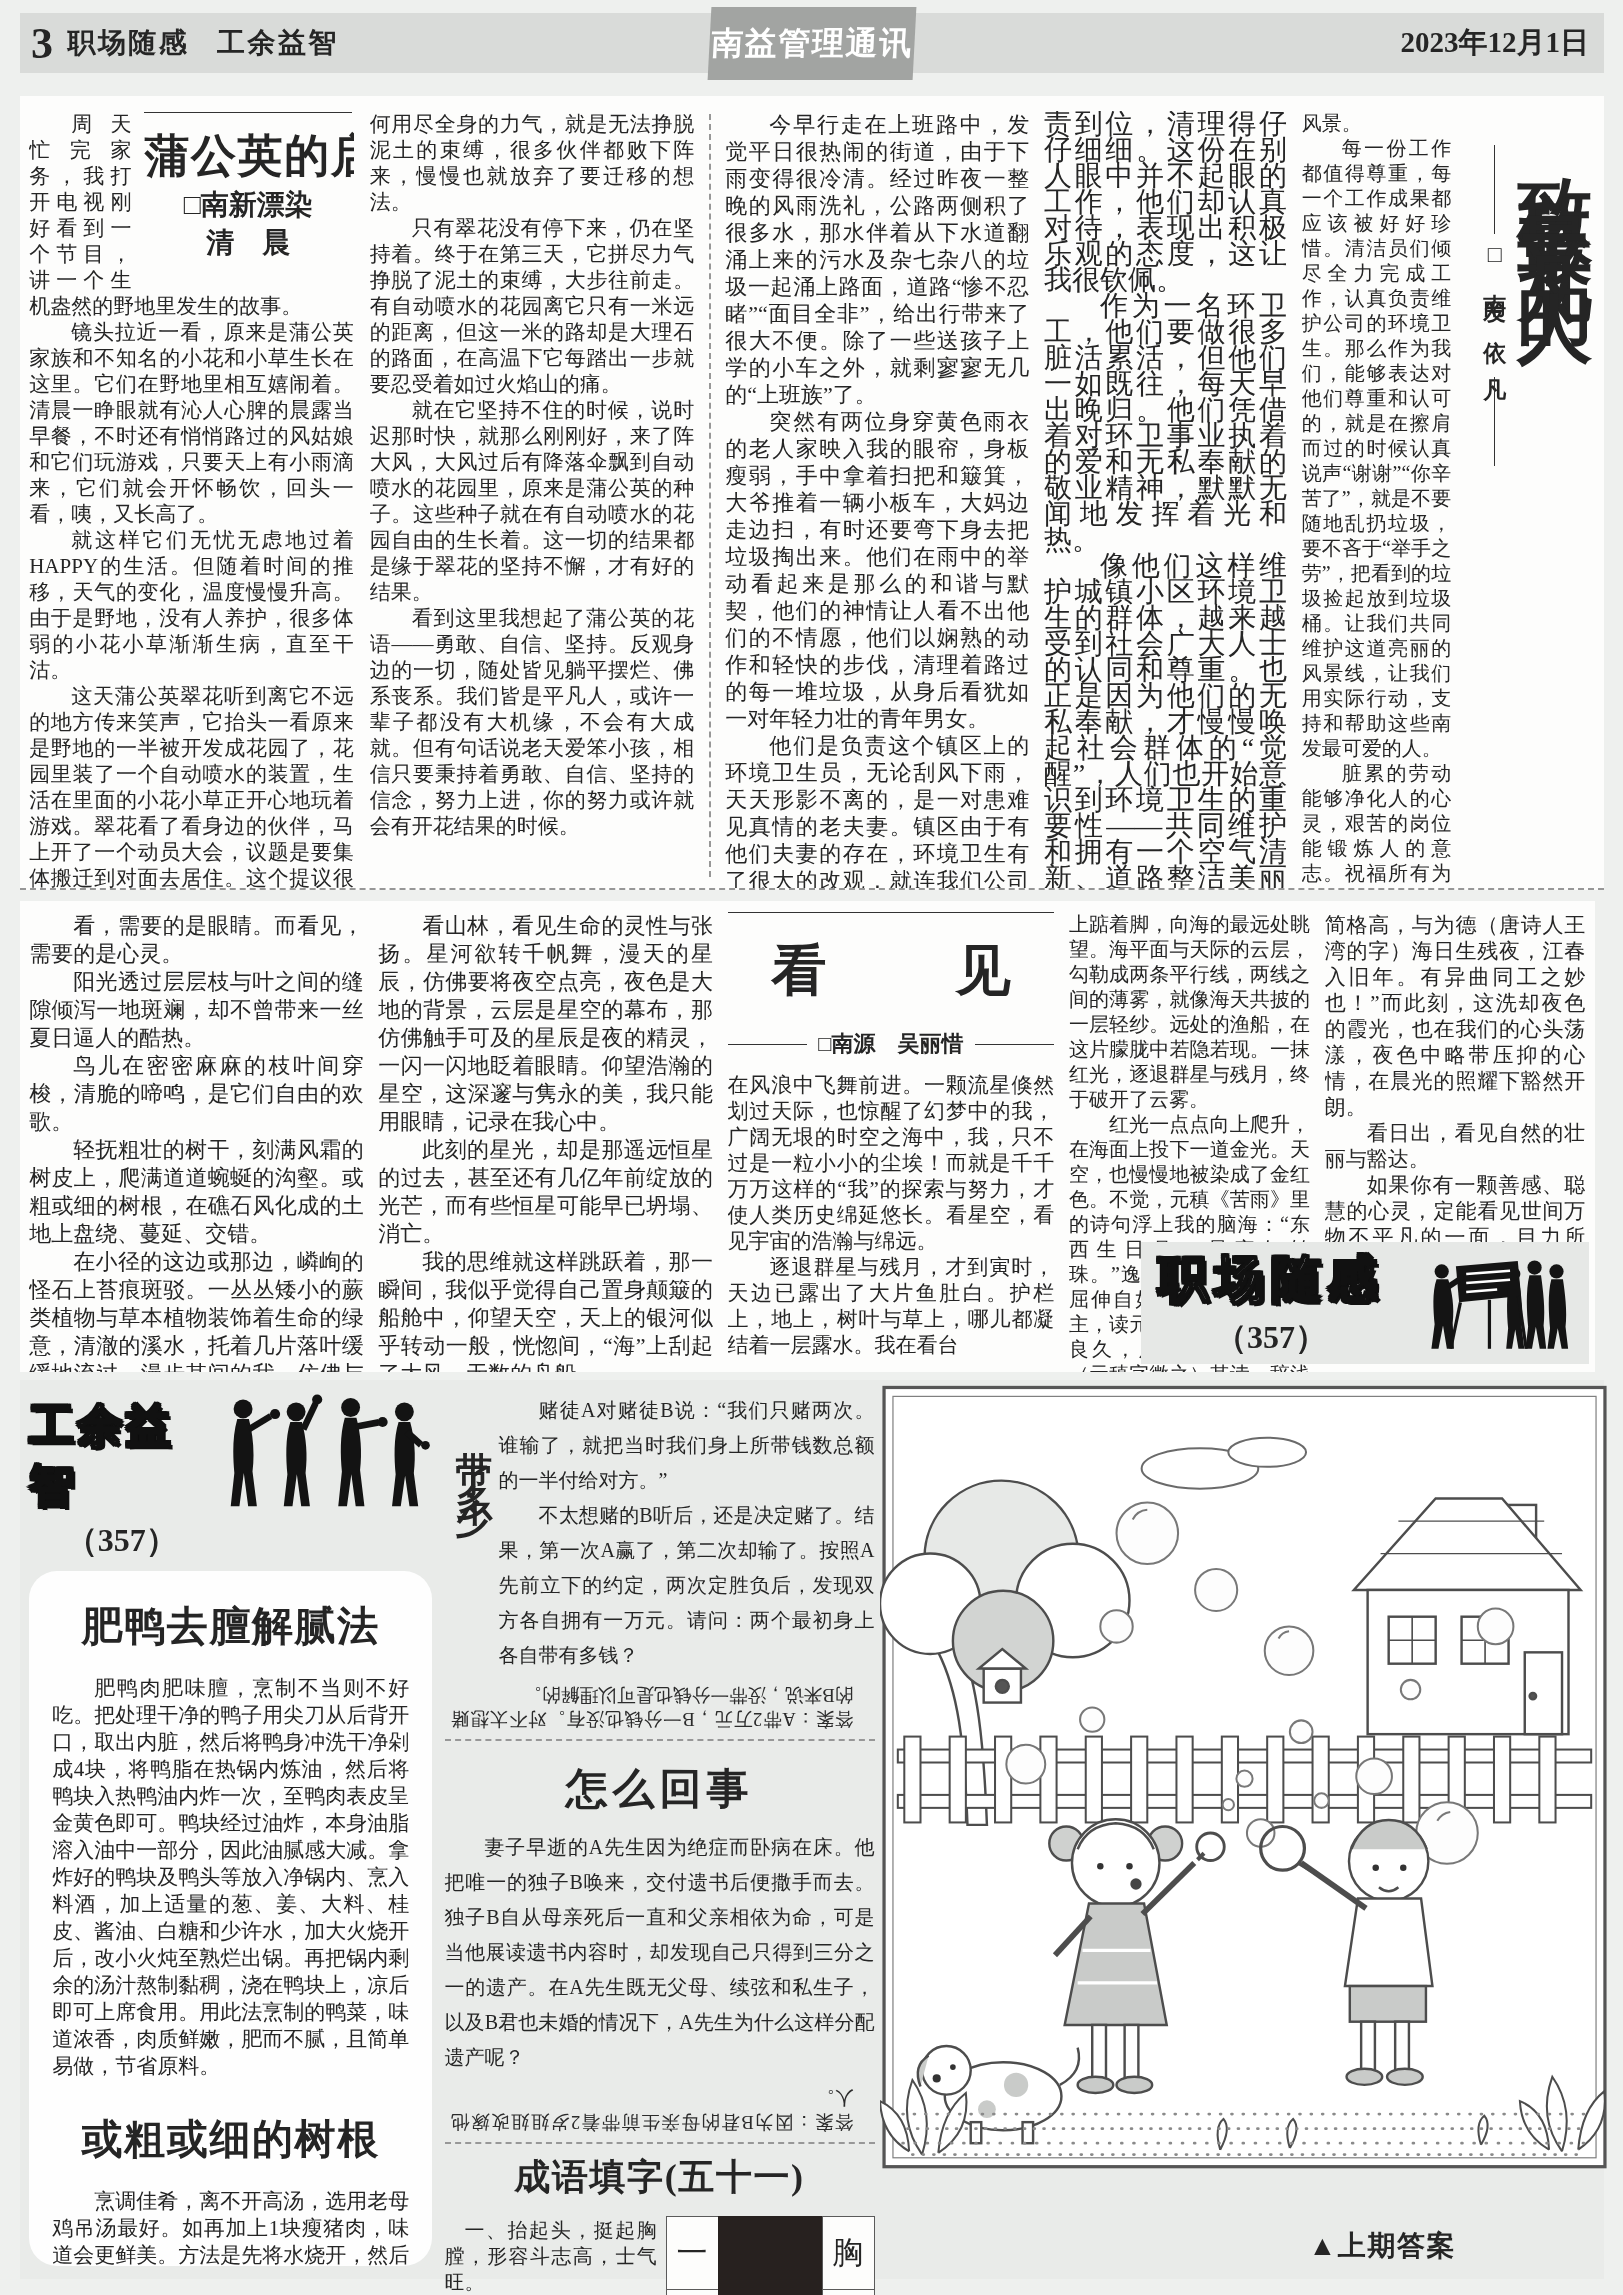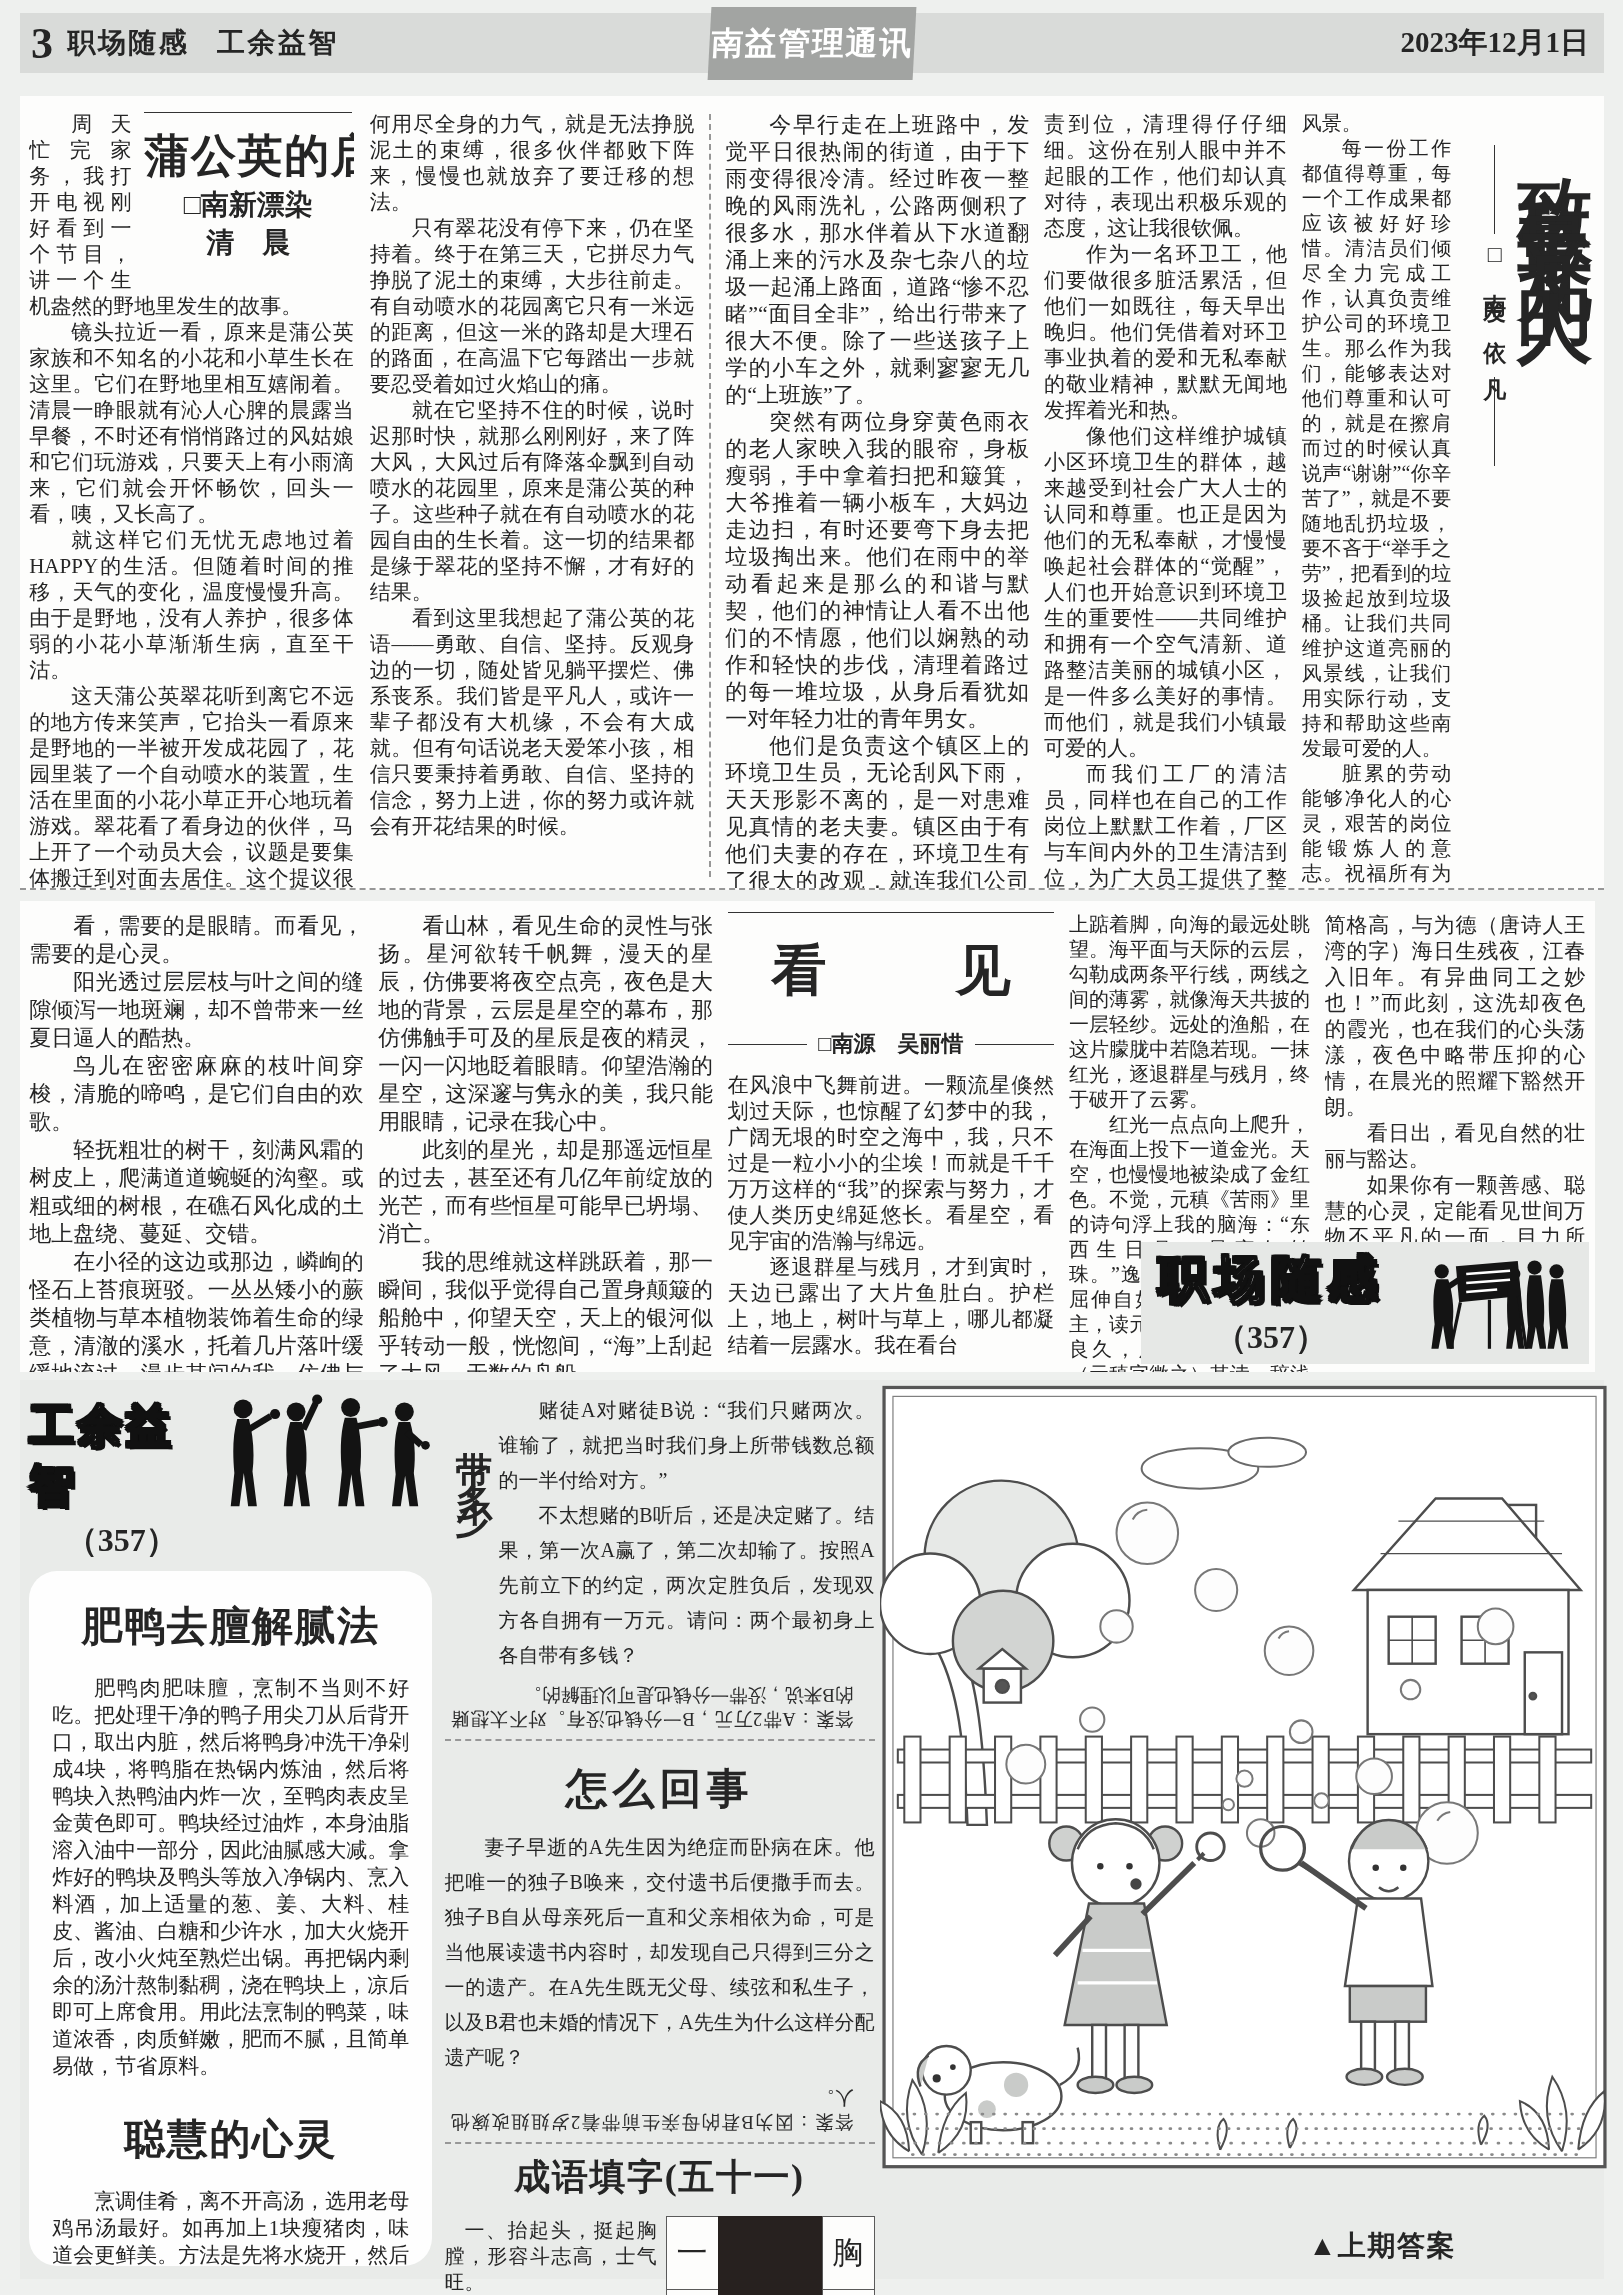--- a/index.html
+++ b/index.html
@@ -26,21 +26,21 @@
   .a1{width:42.5%;display:flex;gap:16px;}
   .a-col{flex:1;overflow:hidden;}
   .a1 .body-text p{font-size:21px;line-height:26px;}
   .a1-titleblock{float:right;width:64%;margin:1.6px 1.6px 16px 13px;text-align:center;}
   .a1-titleblock .rule-top{margin-bottom:13px;}
   .a1-title{font-size:45px;font-weight:bold;letter-spacing:1.6px;white-space:nowrap;}
   .a1-byline{font-size:28px;}
   .vdash{border-left:2.4px dashed #979797;margin:3.2px 14.6px 11.4px 14.6px;}
   .a2{flex:1;display:flex;gap:14.6px;}
   .a2-col3{flex:0 0 35%;}  .a2-col3 .body-text p{font-size:22px;line-height:27px;}
-  .a2-col4{flex:0 0 28%;}  .a2-col4 .body-text p{font-size:21px;line-height:26px;}
+  .a2-col4{flex:0 0 28%;}  .a2-col4 .body-text p{font-size:28px;line-height:26px;}
   .a2-col5{flex:1;}        .a2-col5 .body-text p{font-size:20px;line-height:25px;}
   .a2-titleblock{flex:0 0 128px;display:flex;justify-content:flex-end;padding-top:6.5px;}
   .a2-byline-v{display:flex;flex-direction:column;align-items:center;margin:19.5px 4.9px 0 0;}
   .a2-byline-text{writing-mode:vertical-rl;font-size:23px;font-weight:bold;letter-spacing:8px;}
   .vrule{width:1.6px;background:#333;height:89px;margin:8px 0;}
   .a2-title-v{writing-mode:vertical-rl;font-size:75px;font-weight:bold;letter-spacing:19.5px;line-height:1.05;}
   
   .section-mid{position:absolute;top:901px;left:19.5px;right:28px;height:471px;background:#fdfdfc;
                display:flex;gap:14.6px;padding:11.4px 9.7px 0 9.7px;box-sizing:border-box;}
   .m1,.m2{flex:0 0 21.5%;} .m3{flex:0 0 21%;} .m4{flex:0 0 15.5%;} .m5{flex:1;}
@@ -279,21 +279,21 @@
       </div>
 
       <div class="white-box">
         <div>
           <div class="recipe-title">肥鸭去膻解腻法</div>
           <div class="recipe">
               <p>肥鸭肉肥味膻，烹制不当则不好吃。把处理干净的鸭子用尖刀从后背开口，取出内脏，然后将鸭身冲洗干净剁成4块，将鸭脂在热锅内炼油，然后将鸭块入热鸭油内炸一次，至鸭肉表皮呈金黄色即可。鸭块经过油炸，本身油脂溶入油中一部分，因此油腻感大减。拿炸好的鸭块及鸭头等放入净锅内、烹入料酒，加上适量的葱、姜、大料、桂皮、酱油、白糖和少许水，加大火烧开后，改小火炖至熟烂出锅。再把锅内剩余的汤汁熬制黏稠，浇在鸭块上，凉后即可上席食用。用此法烹制的鸭菜，味道浓香，肉质鲜嫩，肥而不腻，且简单易做，节省原料。</p>
             </div>
         </div>
         <div class="recipe2">
-          <div class="recipe-title">聪慧的心灵</div>
+          <div class="recipe-title">或粗或细的树根</div>
           <div class="recipe">
               <p>烹调佳肴，离不开高汤，选用老母鸡吊汤最好。如再加上1块瘦猪肉，味道会更鲜美。方法是先将水烧开，然后将收拾干净的鸡与瘦肉一同放入开水中，待水再开后，撇去浮沫，再用小火慢慢熬。这样子吊了来的汤，鲜香清亮，可用于烹调其他菜肴。</p>
             </div>
 
         </div>
       </div>
     </div>
 
     <div class="lz-mid">
       <div class="riddle1">

